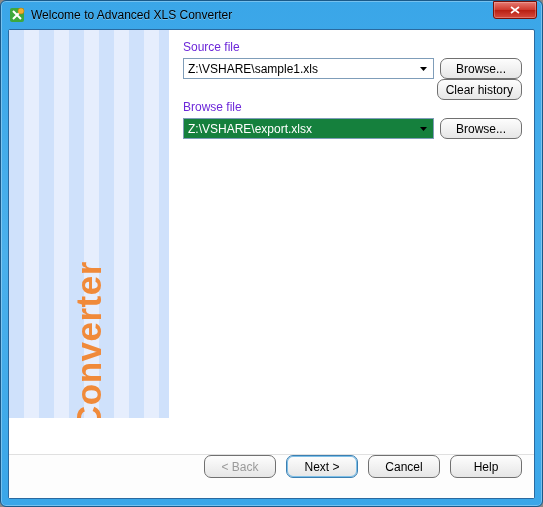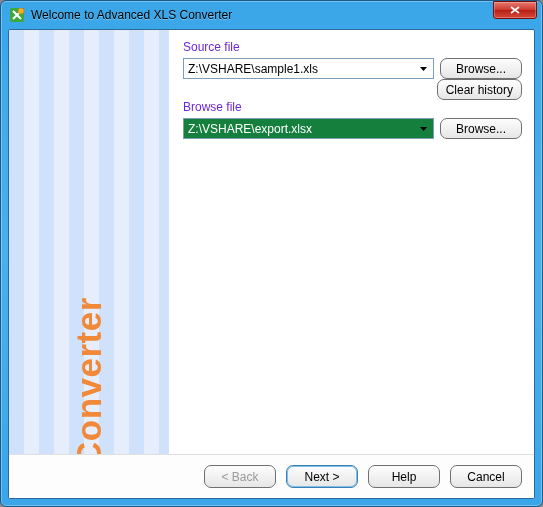--- a/index.html
+++ b/index.html
@@ -146,26 +146,26 @@
   }
   .btn.disabled { color: #9a9a9a; }
   .btn.default {
     border: 1px solid #3c7fb1;
     box-shadow: inset 0 0 0 1px #7ebfe7;
   }
   .btn-stack { display:flex; flex-direction:column; gap:4px; align-items:flex-end; }
   .footer {
     height: 44px;
     display: flex;
-    align-items: center;
     justify-content: flex-end;
     gap: 10px;
     padding: 0 12px;
     border-top: 1px solid #e0e0e0;
     background: #fdfdfd;
+    margin-top: 36px;
   }
   .footer .btn { min-width: 72px; height: 23px; }
 </style>
 </head>
 <body>
 
 <div class="window">
   <div class="titlebar">
     <span class="titlebar-icon">
       <svg width="16" height="16" viewBox="0 0 16 16">
@@ -221,17 +221,17 @@
           </div>
           <div class="btn">Browse...</div>
         </div>
 
       </div>
     </div>
 
     <div class="footer">
       <div class="btn disabled">&lt; Back</div>
       <div class="btn default">Next &gt;</div>
+      <div class="btn">Cancel</div>
       <div class="btn">Help</div>
-      <div class="btn">Cancel</div>
     </div>
   </div>
 </div>
 
 </body></html>

